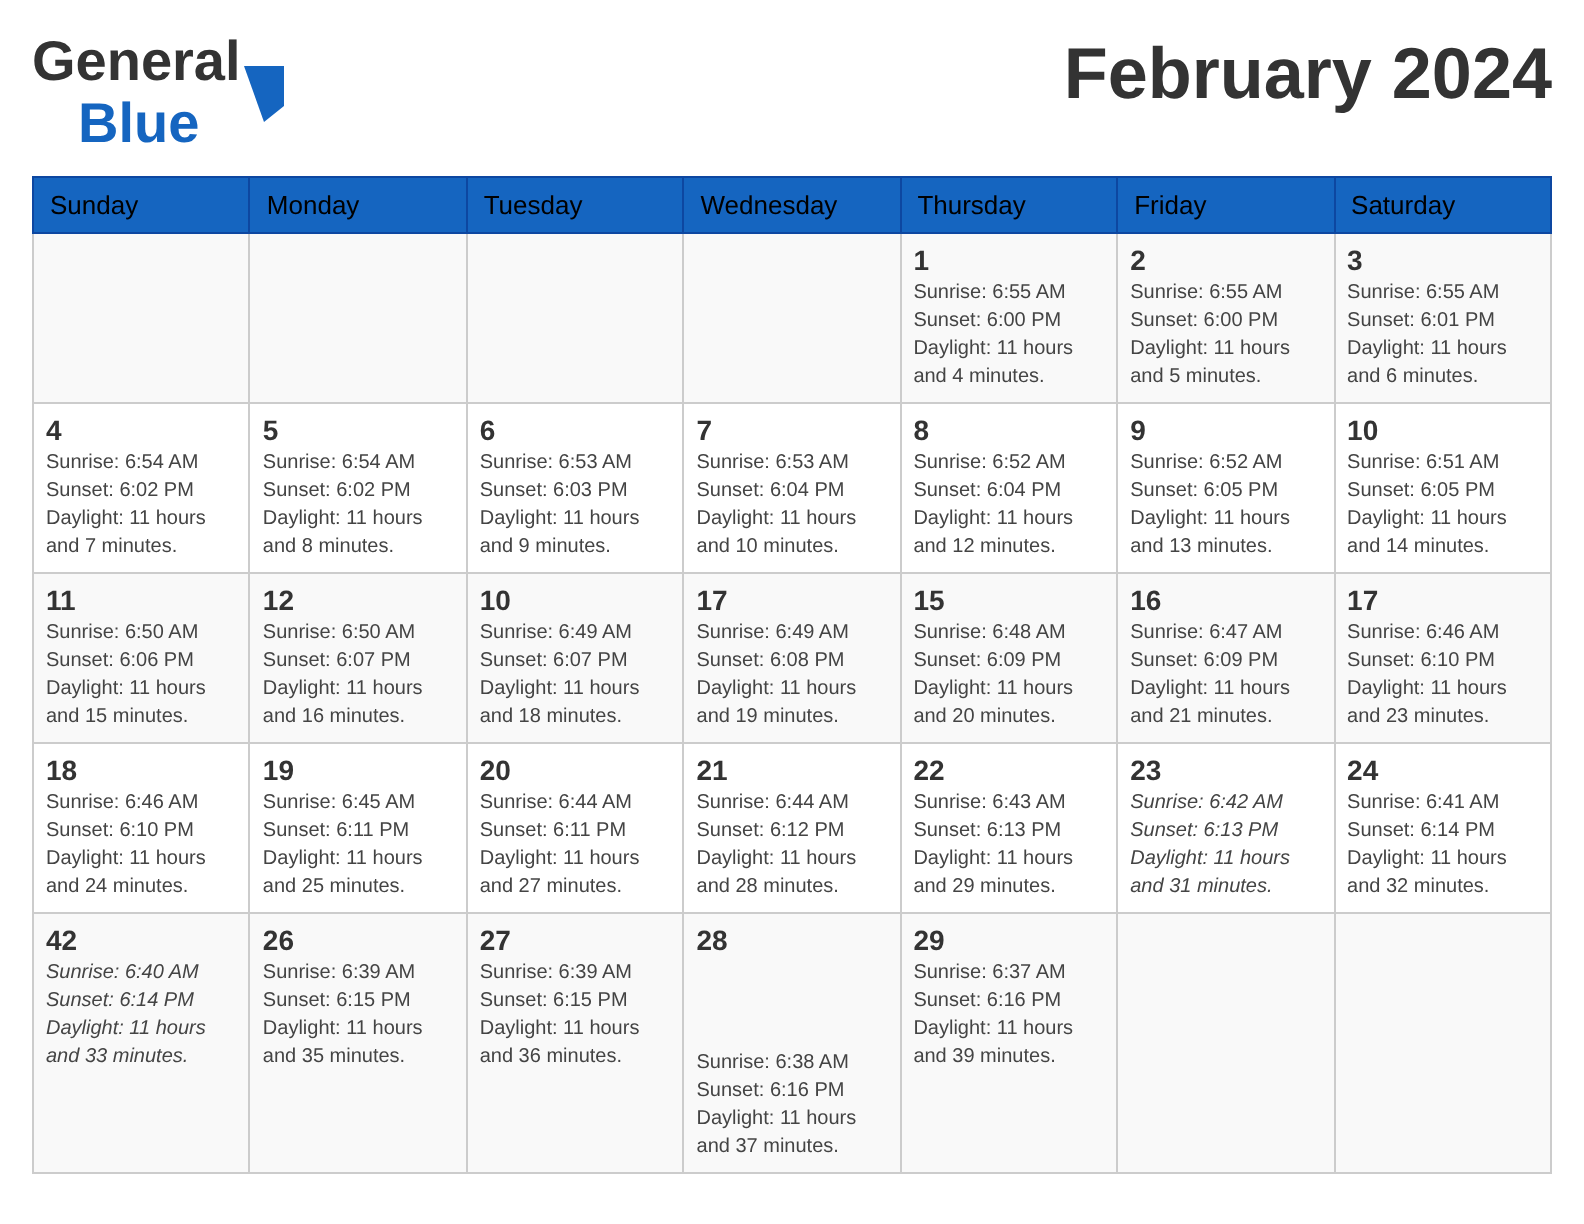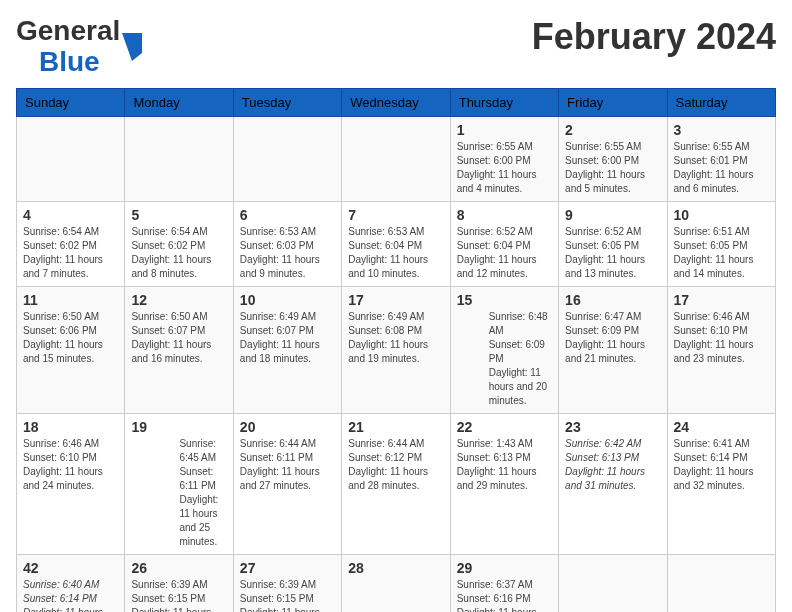--- a/index.html
+++ b/index.html
@@ -209,21 +209,21 @@
 Daylight: 11 hours and 18 minutes.</div>
         </td>
         <td>
           <span class="day-number">17</span>
           <div class="day-info" style="white-space: pre-line;">Sunrise: 6:49 AM
 Sunset: 6:08 PM
 Daylight: 11 hours and 19 minutes.</div>
         </td>
         <td>
           <span class="day-number">15</span>
-          <div class="day-info" style="white-space: pre-line; margin-left: 32px;">Sunrise: 6:48 AM
+          <div class="day-info" style="white-space: pre-line;">Sunrise: 6:48 AM
 Sunset: 6:09 PM
 Daylight: 11 hours and 20 minutes.</div>
         </td>
         <td>
           <span class="day-number">16</span>
           <div class="day-info" style="white-space: pre-line;">Sunrise: 6:47 AM
 Sunset: 6:09 PM
 Daylight: 11 hours and 21 minutes.</div>
         </td>
         <td>
@@ -235,39 +235,39 @@
       </tr>
       <tr>
         <td>
           <span class="day-number">18</span>
           <div class="day-info" style="white-space: pre-line;">Sunrise: 6:46 AM
 Sunset: 6:10 PM
 Daylight: 11 hours and 24 minutes.</div>
         </td>
         <td>
           <span class="day-number">19</span>
-          <div class="day-info" style="white-space: pre-line; margin-left: 48px;">Sunrise: 6:45 AM
+          <div class="day-info" style="white-space: pre-line;">Sunrise: 6:45 AM
 Sunset: 6:11 PM
 Daylight: 11 hours and 25 minutes.</div>
         </td>
         <td>
           <span class="day-number">20</span>
           <div class="day-info" style="white-space: pre-line;">Sunrise: 6:44 AM
 Sunset: 6:11 PM
 Daylight: 11 hours and 27 minutes.</div>
         </td>
         <td>
           <span class="day-number">21</span>
           <div class="day-info" style="white-space: pre-line;">Sunrise: 6:44 AM
 Sunset: 6:12 PM
 Daylight: 11 hours and 28 minutes.</div>
         </td>
         <td>
           <span class="day-number">22</span>
-          <div class="day-info" style="white-space: pre-line;">Sunrise: 1:43 AM
+          <div class="day-info" style="white-space: pre-line;">Sunrise: 6:43 AM
 Sunset: 6:13 PM
 Daylight: 11 hours and 29 minutes.</div>
         </td>
         <td>
           <span class="day-number">23</span>
           <div class="day-info" style="white-space: pre-line; font-style: italic;">Sunrise: 6:42 AM
 Sunset: 6:13 PM
 Daylight: 11 hours and 31 minutes.</div>
         </td>
         <td>

